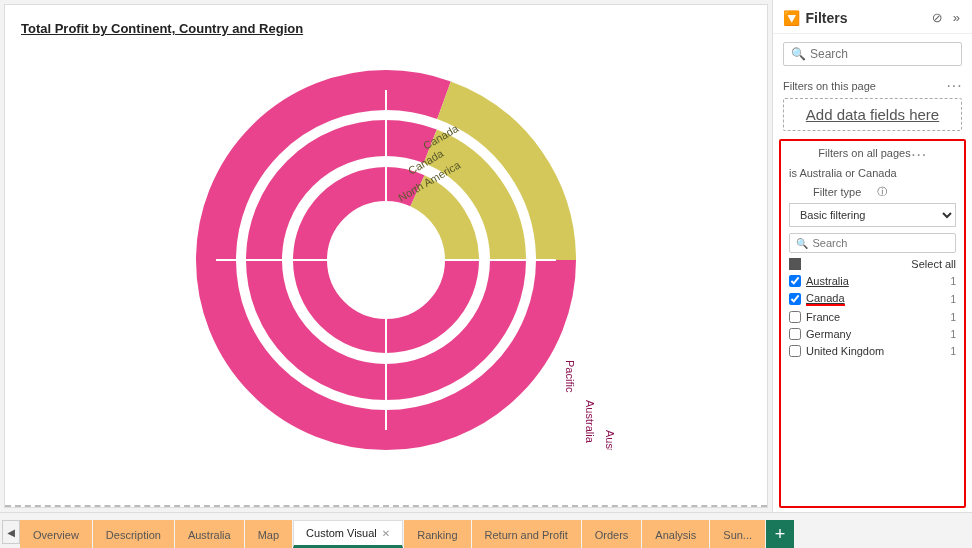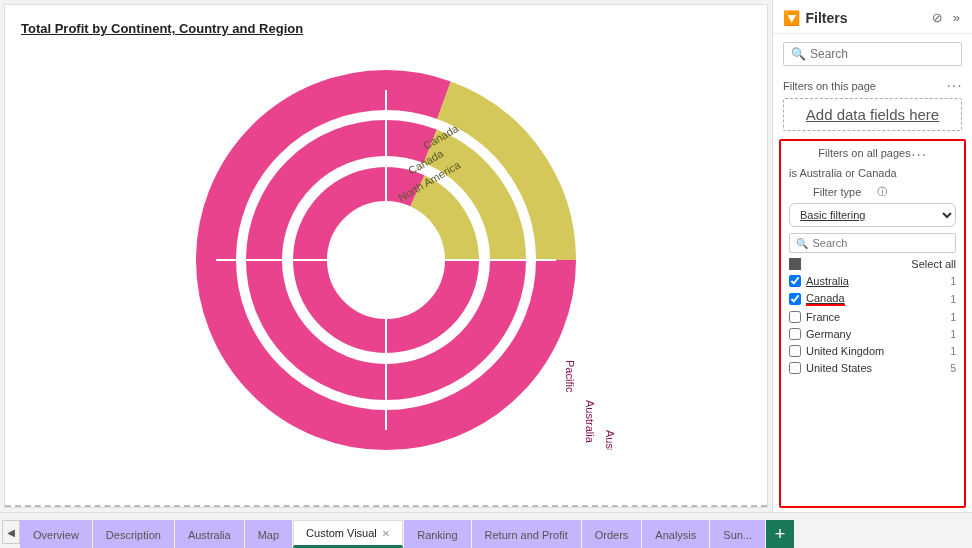--- a/index.html
+++ b/index.html
@@ -28,38 +28,38 @@
     .section-label { font-size: 11px; color: #555; display: flex; justify-content: space-between; align-items: center; margin-bottom: 4px; }
     .dots-btn { background: none; border: none; cursor: pointer; color: #888; font-size: 16px; line-height: 1; }
     .add-data-btn { width: 100%; border: 1px dashed #aaa; background: none; padding: 7px; font-size: 15px; color: #555; cursor: pointer; border-radius: 2px; text-align: center; text-decoration: underline; }
 
     
     .filters-all-pages { margin: 4px 6px; border: 2px solid #e00; border-radius: 2px; padding: 6px 8px; overflow-y: auto; flex: 1; }
     .section-header-row { display: flex; justify-content: center; align-items: center; margin-bottom: 4px; }
     .filter-field-name { font-size: 12px; font-weight: 700; color: #222; }
     .filter-condition { font-size: 11px; color: #555; margin-bottom: 6px; }
     .filter-type-label { font-size: 11px; color: #555; display: flex; align-items: center; gap: 16px; margin-bottom: 4px; margin-left: 24px; }
-    .filter-type-select { width: 100%; border: 1px solid #ccc; border-radius: 6px; padding: 4px 6px; font-size: 11px; color: #333; background: #fff; appearance: auto; margin-bottom: 6px; text-decoration: underline; }
+    .filter-type-select { width: 100%; border: 1px solid #ccc; border-radius: 0; padding: 4px 6px; font-size: 11px; color: #333; background: #fff; appearance: auto; margin-bottom: 6px; }
     .filter-search-box { display: flex; align-items: center; border: 1px solid #ccc; border-radius: 2px; padding: 3px 6px; margin-bottom: 4px; }
     .filter-search-box input { border: none; outline: none; font-size: 11px; width: 100%; }
     .checkbox-list { display: flex; flex-direction: column; gap: 3px; }
     .checkbox-item { display: flex; align-items: center; justify-content: space-between; padding: 1px 0; }
     .checkbox-item-left { display: flex; align-items: center; gap: 5px; }
     .checkbox-item label { font-size: 11px; color: #333; cursor: pointer; }
     .checkbox-item.checked label { text-decoration: underline; }
     .checkbox-item input[type="checkbox"] { width: 12px; height: 12px; cursor: pointer; }
     .checkbox-count { font-size: 10px; color: #777; }
     .select-all-item { display: flex; align-items: center; gap: 5px; padding: 1px 0; justify-content: space-between; }
     .select-all-item label { font-size: 11px; color: #333; font-weight: 500; cursor: pointer; }
     .select-all-sq { width: 12px; height: 12px; background: #555; border: 1px solid #555; display: inline-block; }
 
     
     .tabs-bar { height: 36px; background: #f3f3f3; border-top: 1px solid #ddd; display: flex; align-items: flex-end; padding: 0 2px; }
     .tab-prev-btn, .tab-next-btn { background: none; border: 1px solid #ccc; width: 18px; height: 24px; cursor: pointer; font-size: 10px; color: #555; margin-bottom: 2px; }
-    .tab-item { padding: 5px 12px; font-size: 11px; color: #555; cursor: pointer; border: 1px solid transparent; border-bottom: none; margin-right: 1px; background: #c4b5fd; height: 28px; display: flex; align-items: center; white-space: nowrap; }
+    .tab-item { padding: 5px 12px; font-size: 11px; color: #555; cursor: pointer; border: 1px solid transparent; border-bottom: none; margin-right: 1px; background: #fdba74; height: 28px; display: flex; align-items: center; white-space: nowrap; }
     .tab-item.active { background: #fff; border-color: #ddd; border-bottom: 3px solid #19785a; font-weight: 400; color: #222; }
     .tab-item .close-x { margin-left: 5px; font-size: 10px; color: #999; cursor: pointer; }
     .tab-add-btn { width: 28px; height: 28px; background: #19785a; color: #fff; border: none; font-size: 18px; cursor: pointer; display: flex; align-items: center; justify-content: center; margin-bottom: 0; align-self: flex-end; }
 
     .nav-arrows { display: flex; align-items: flex-end; gap: 2px; margin-bottom: 2px; }
   </style>
 </head>
 <body>
 
 <div class="main-area">
@@ -179,27 +179,20 @@
           </div>
           <span class="checkbox-count">1</span>
         </div>
         <div class="checkbox-item">
           <div class="checkbox-item-left">
             <input type="checkbox" id="cb-uk" style="">
             <label for="cb-uk">United Kingdom</label>
           </div>
           <span class="checkbox-count">1</span>
         </div>
-        <div class="checkbox-item">
-          <div class="checkbox-item-left">
-            <input type="checkbox" id="cb-us" style="">
-            <label for="cb-us">United States</label>
-          </div>
-          <span class="checkbox-count">5</span>
-        </div>
       </div>
     </div>
   </div>
 </div>
 
 <div class="tabs-bar">
   <div class="nav-arrows">
     <button class="tab-prev-btn">◀</button>
   </div>
   <div class="tab-item">

